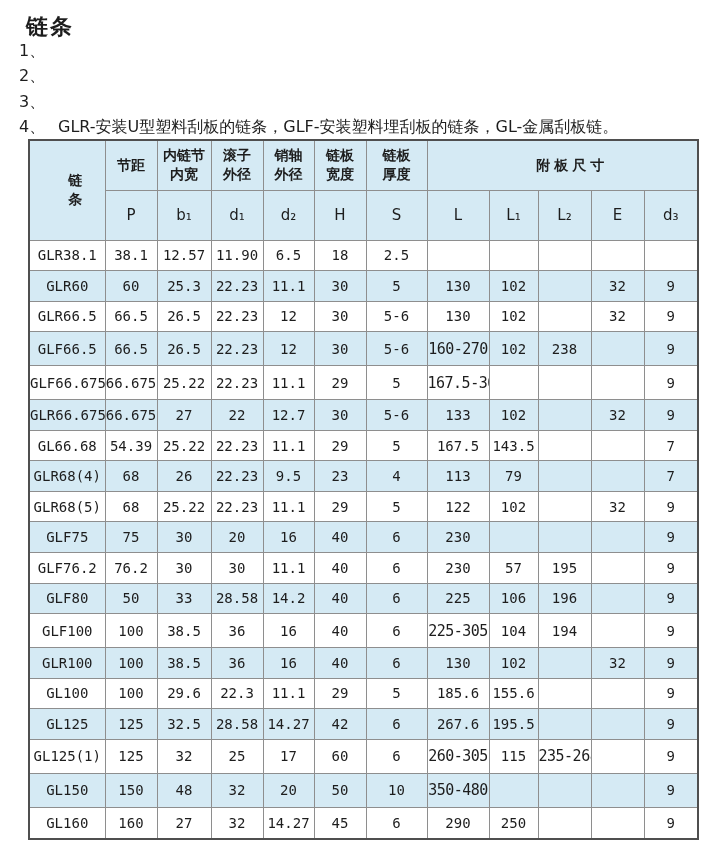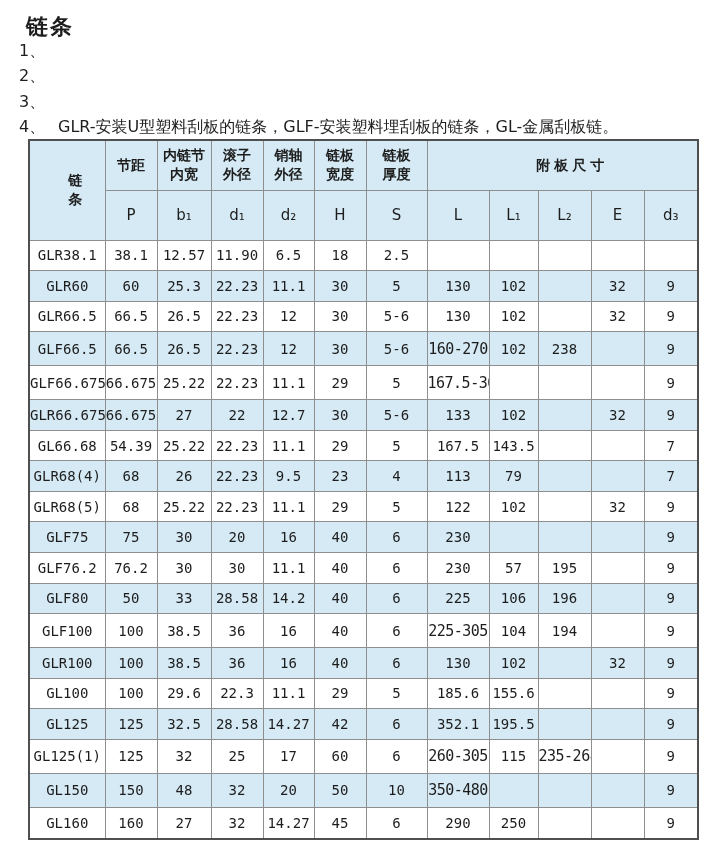--- a/index.html
+++ b/index.html
@@ -312,21 +312,21 @@
           <td>9</td>
         </tr>
         <tr>
           <td>GL125</td>
           <td>125</td>
           <td>32.5</td>
           <td>28.58</td>
           <td>14.27</td>
           <td>42</td>
           <td>6</td>
-          <td>352.1</td>
+          <td>267.6</td>
           <td>195.5</td>
           <td></td>
           <td></td>
           <td>9</td>
         </tr>
         <tr>
           <td>GL125(1)</td>
           <td>125</td>
           <td>32</td>
           <td>25</td>

